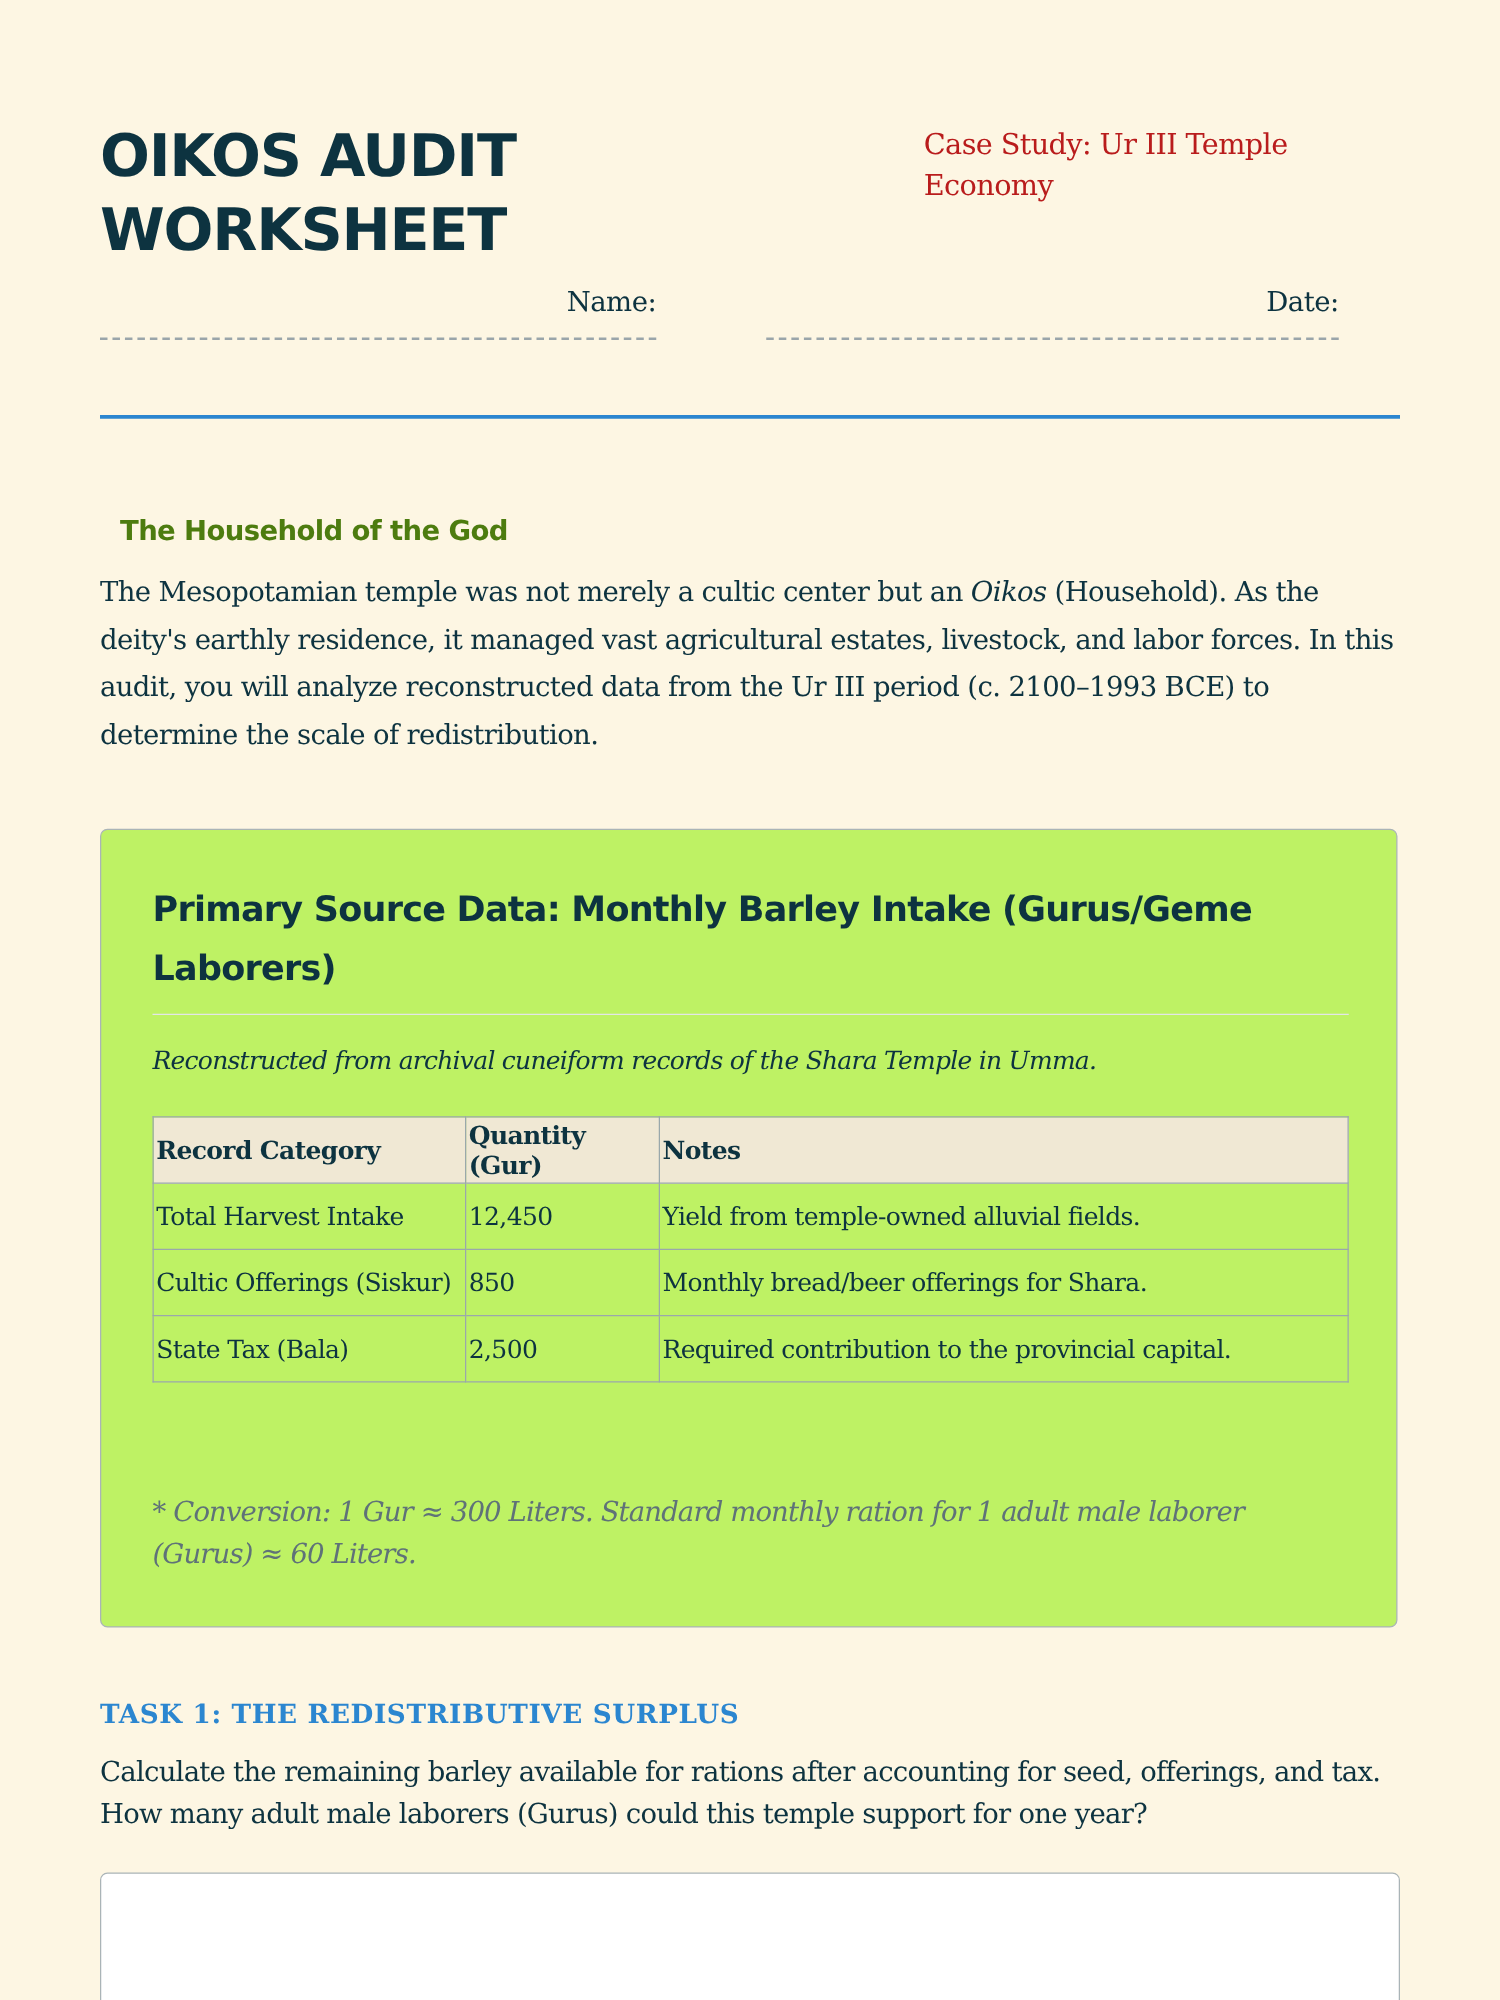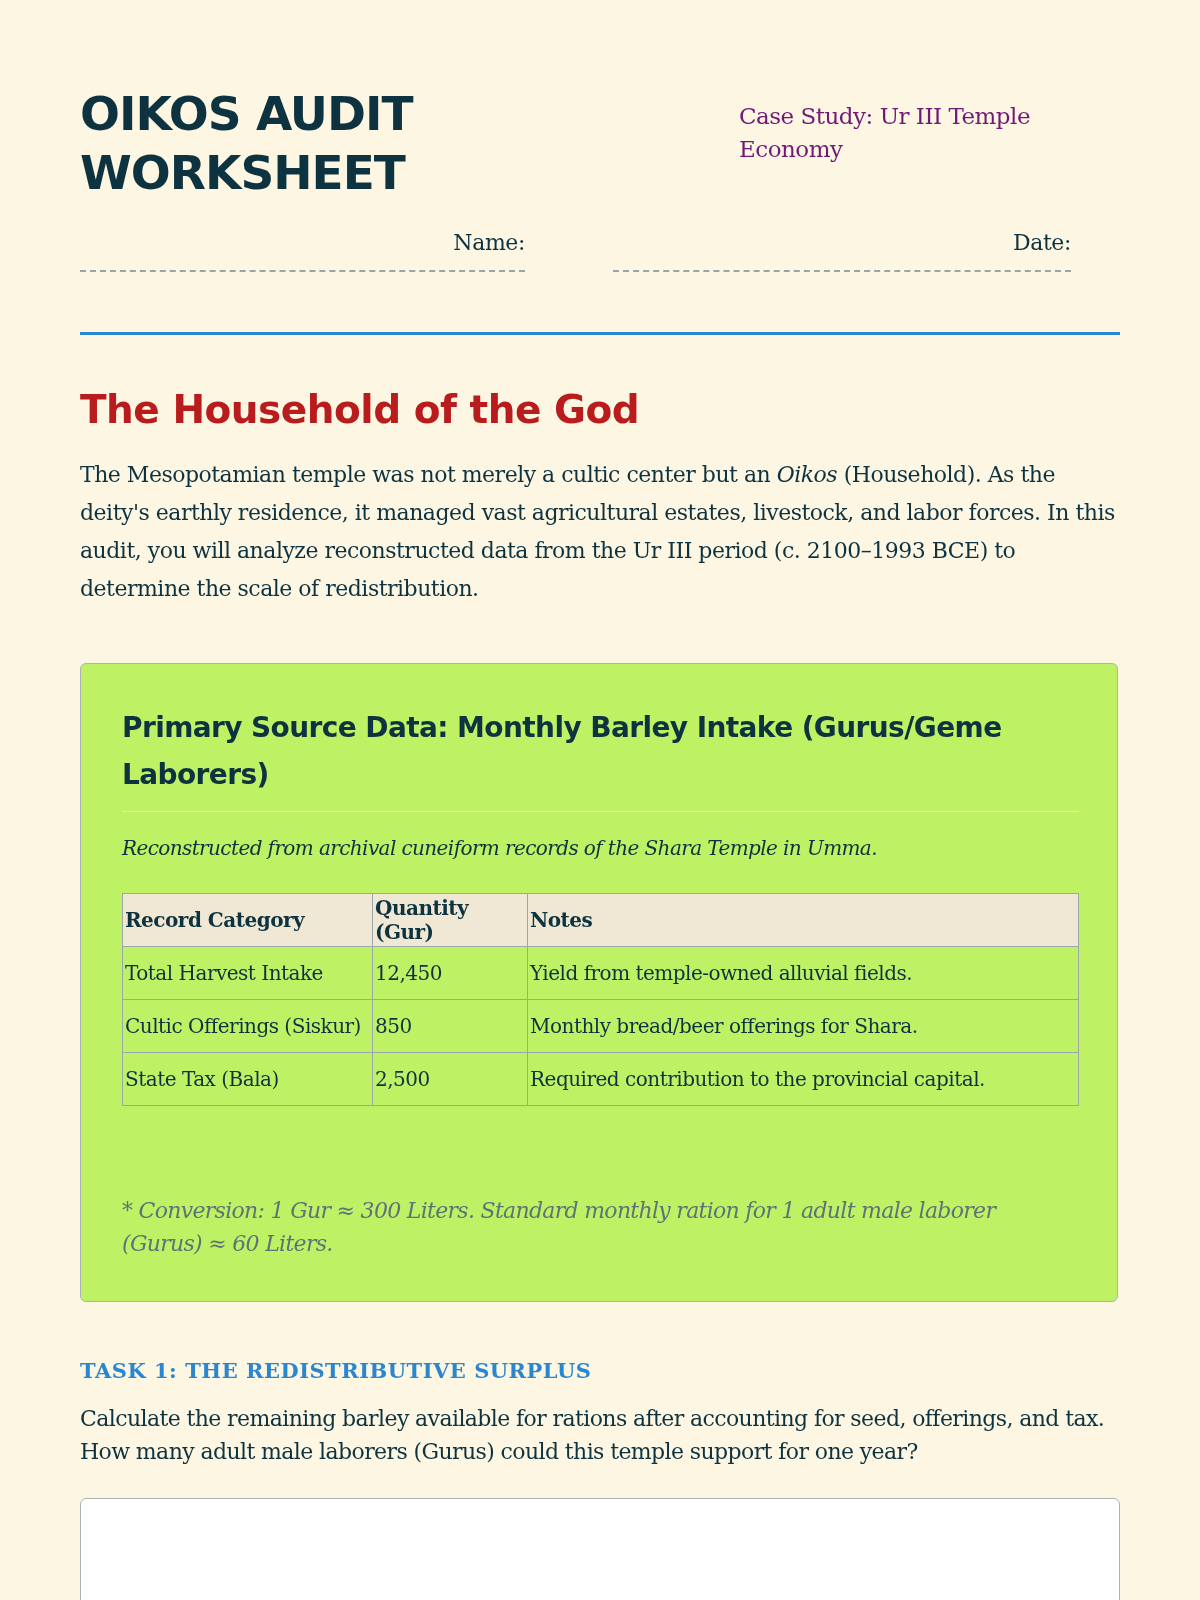--- a/index.html
+++ b/index.html
@@ -16,38 +16,38 @@
     }
     .header {
       position: absolute;
       left: 80px;
       top: 80px;
       width: 1040px;
     }
     .title {
       position: absolute;
       left: 0;
-      top: 4px;
+      top: 16px;
       margin: 0;
       font-family: "DejaVu Sans", "Liberation Sans", sans-serif;
       font-weight: bold;
       font-size: 47px;
       line-height: 59px;
       letter-spacing: -1px;
       color: #0d3340;
       width: 420px;
     }
     .case-study {
       position: absolute;
       left: 659px;
       top: 20px;
       width: 320px;
       font-size: 23px;
       line-height: 33px;
-      color: #701a75;
+      color: #b91c1c;
       letter-spacing: -0.5px;
     }
     .field {
       position: absolute;
       top: 148px;
       font-size: 22px;
       color: #0d3340;
       letter-spacing: -0.4px;
     }
     .field .label {
@@ -72,26 +72,26 @@
       top: 332px;
       width: 1040px;
       height: 3px;
       background: #2b86d0;
     }
 
     .section-title {
       position: absolute;
       left: 80px;
       top: 390px;
-      margin: 0;
+      margin: 16px;
       font-family: "DejaVu Sans", "Liberation Sans", sans-serif;
       font-weight: bold;
-      font-size: 39px;
+      font-size: 22px;
       line-height: 40px;
-      color: #b91c1c;
+      color: #4d7c0f;
       letter-spacing: -0.5px;
     }
     .intro {
       position: absolute;
       left: 80px;
       top: 456px;
       width: 1040px;
       margin: 0;
       font-size: 22px;
       line-height: 38px;

